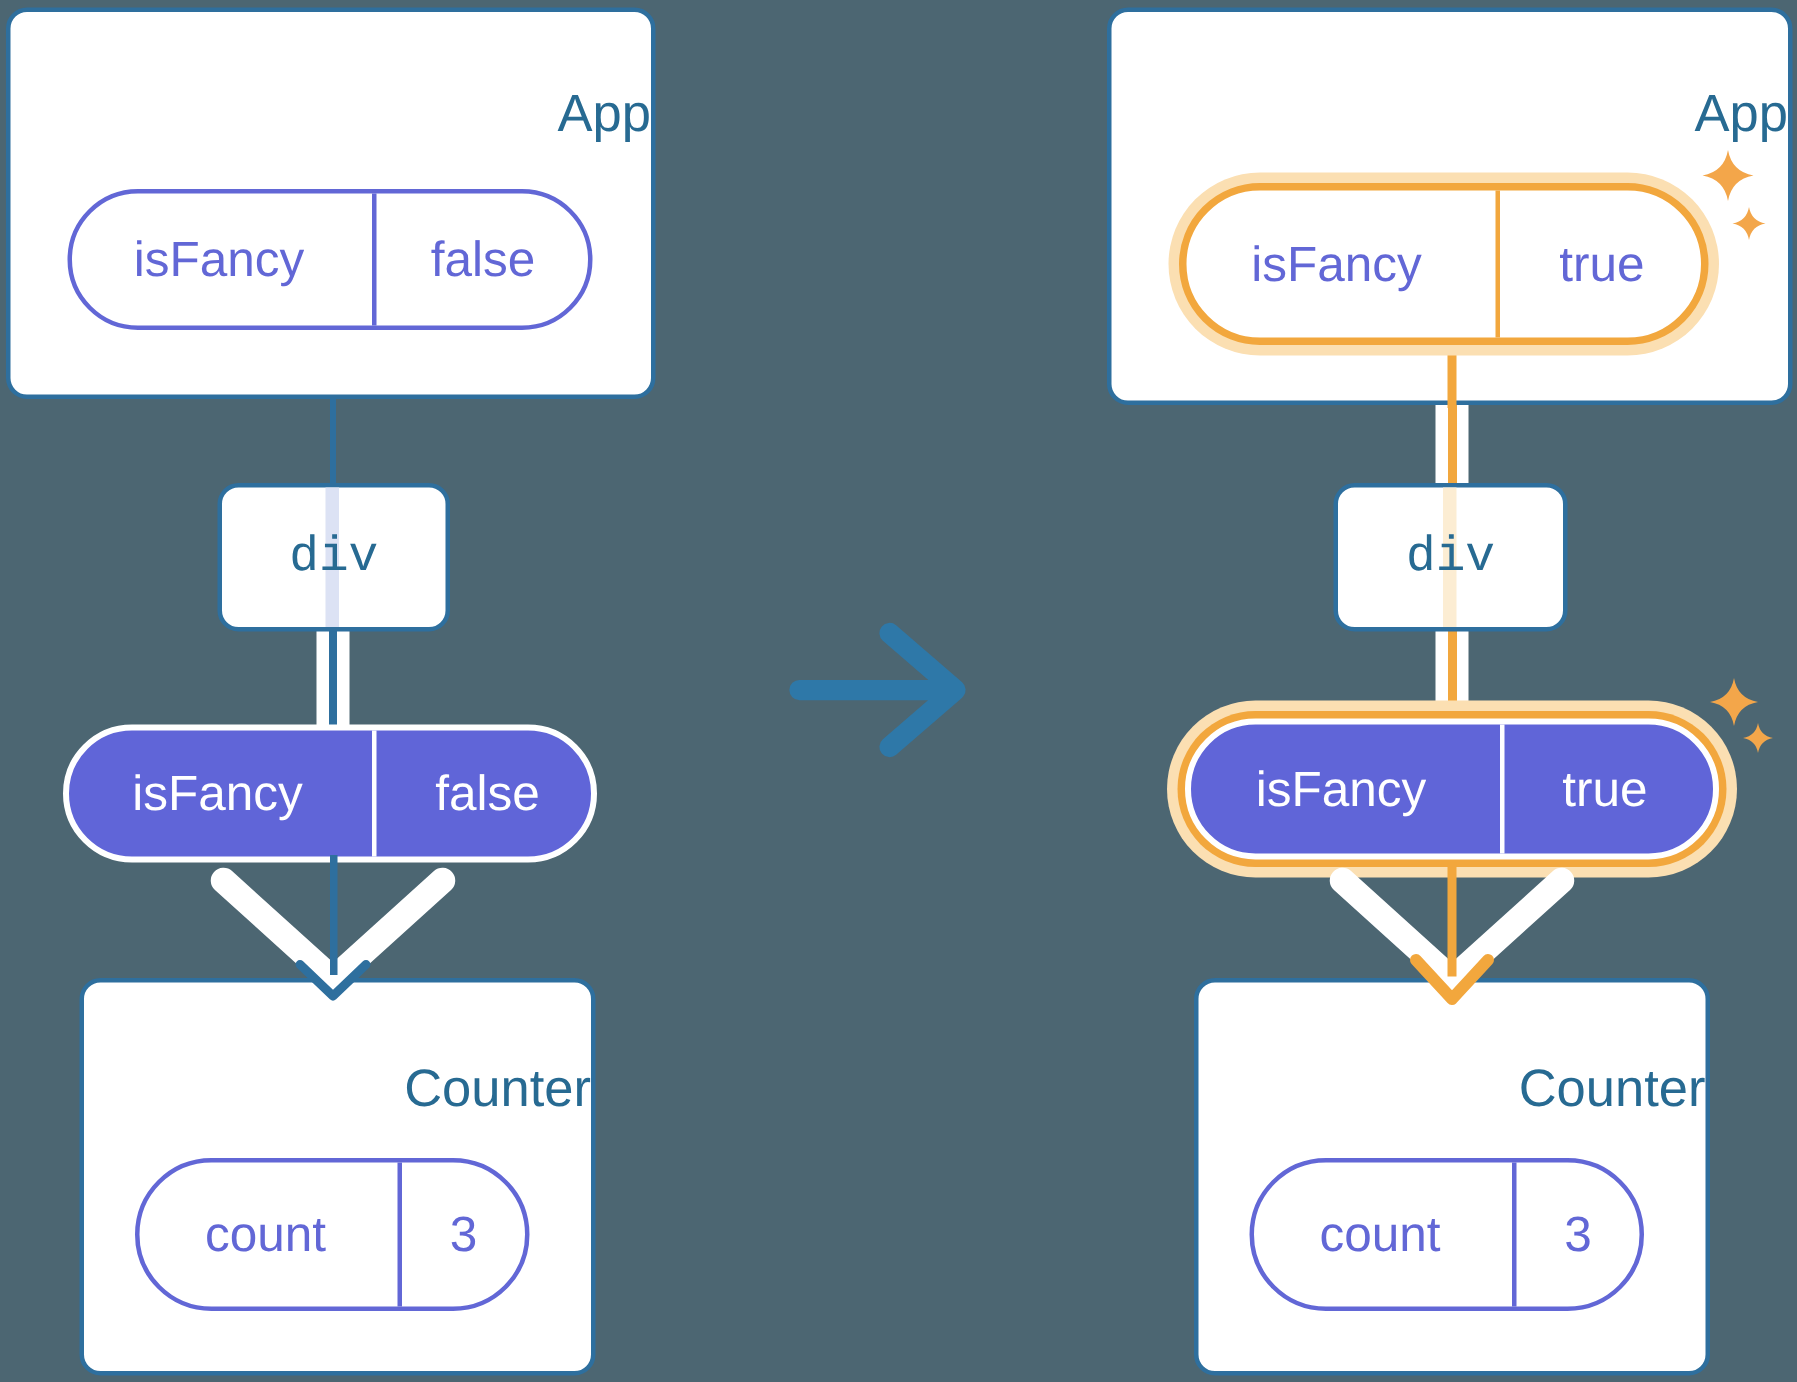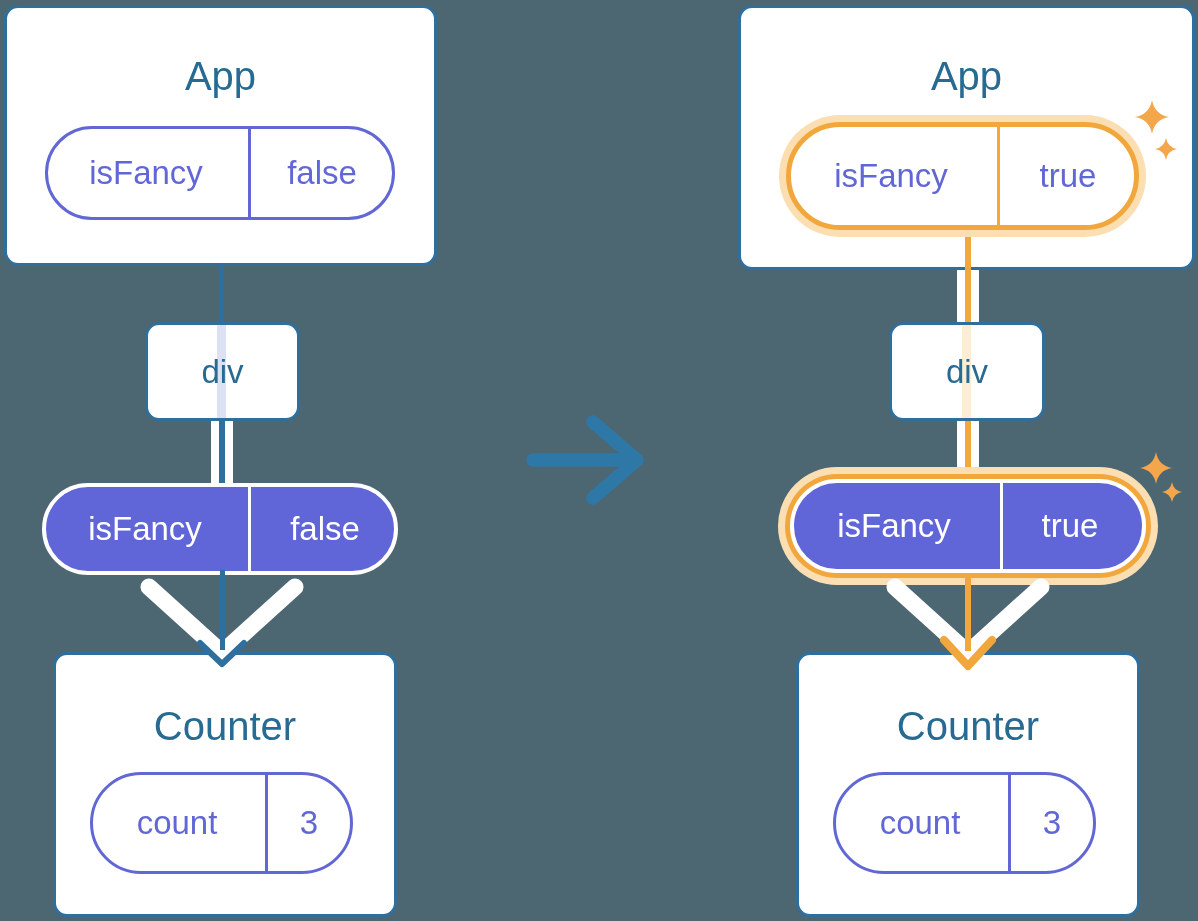--- a/index.html
+++ b/index.html
@@ -7,21 +7,21 @@
     --title_blue:#276A92; --purple:#6065D8; --purple_outline:#6267D6; --lavender_trace:#DCE2F4;
     --orange:#F2A73D; --orange_halo:#FBDFB2; --orange_trace:#FCEDD3; --sparkle_orange:#F3A64A;
     --white_flow:#FFFFFF;
   }
   html,body{margin:0;padding:0;}
   body{font-family:"Liberation Sans",sans-serif;background:var(--background);}
   #canvas{position:relative;width:1198px;height:921px;background:var(--background);overflow:hidden;}
 
   .card{position:absolute;background:var(--card_fill);border:3px solid var(--line_blue);
         border-radius:14px;z-index:2;box-sizing:border-box;}
-  .card-title{position:absolute;left:0;width:100%;text-align:center;font-size:40px;
+  .card-title{position:absolute;left:0;width:100%;text-align:right;font-size:35px;
         font-weight:500;color:var(--title_blue);line-height:44px;}
 
   .pill{position:absolute;box-sizing:border-box;border-radius:999px;z-index:4;font-size:33px;}
   .pill .cell{position:absolute;top:50%;transform:translate(-50%,-50%);white-space:nowrap;}
   .pill .vdiv{position:absolute;top:0;bottom:0;width:3px;}
 
   .pill.outline{background:var(--card_fill);border:3px solid var(--purple_outline);color:var(--purple_outline);}
   .pill.outline .vdiv{background:var(--purple_outline);}
 
   .pill.filled{background:var(--purple);border:4px solid #fff;color:#fff;}
@@ -41,21 +41,21 @@
   .edge.over{z-index:3;}
   .trace{position:absolute;top:0;bottom:0;width:9px;}
   .stripe3-blue{position:absolute;z-index:1;width:22px;
         background:linear-gradient(to right,var(--white_flow) 0 8px,var(--line_blue) 8px 14px,var(--white_flow) 14px 22px);}
   .stripe3-orange{position:absolute;z-index:1;width:22px;
         background:linear-gradient(to right,var(--white_flow) 0 8px,var(--orange) 8px 14px,var(--white_flow) 14px 22px);}
   .flow{position:absolute;z-index:5;}
   .head{position:absolute;z-index:6;}
   svg{display:block;overflow:visible;}
   .divcard-title{position:absolute;inset:0;display:flex;align-items:center;justify-content:center;
-        font-size:33px;font-weight:500;color:var(--title_blue);z-index:1;}
+        font-size:33px;font-weight:500;color:var(--title_blue);z-index:1;font-family:Liberation Mono, monospace;}
 </style>
 </head>
 <body>
 
 <div id="canvas">
 
   <div>
 
     <div class="edge" style="left:220px;top:264px;width:4px;height:61px;background:var(--line_blue);"></div>
 

